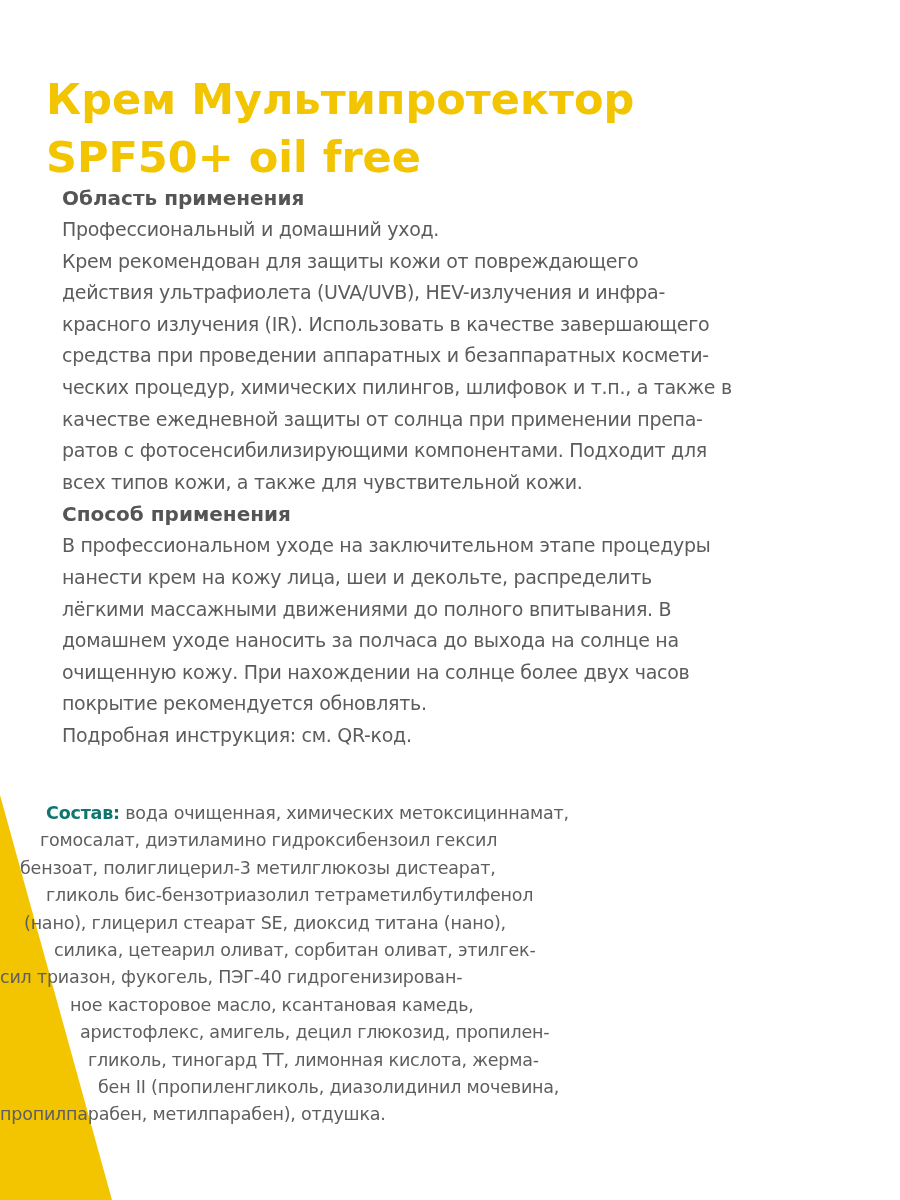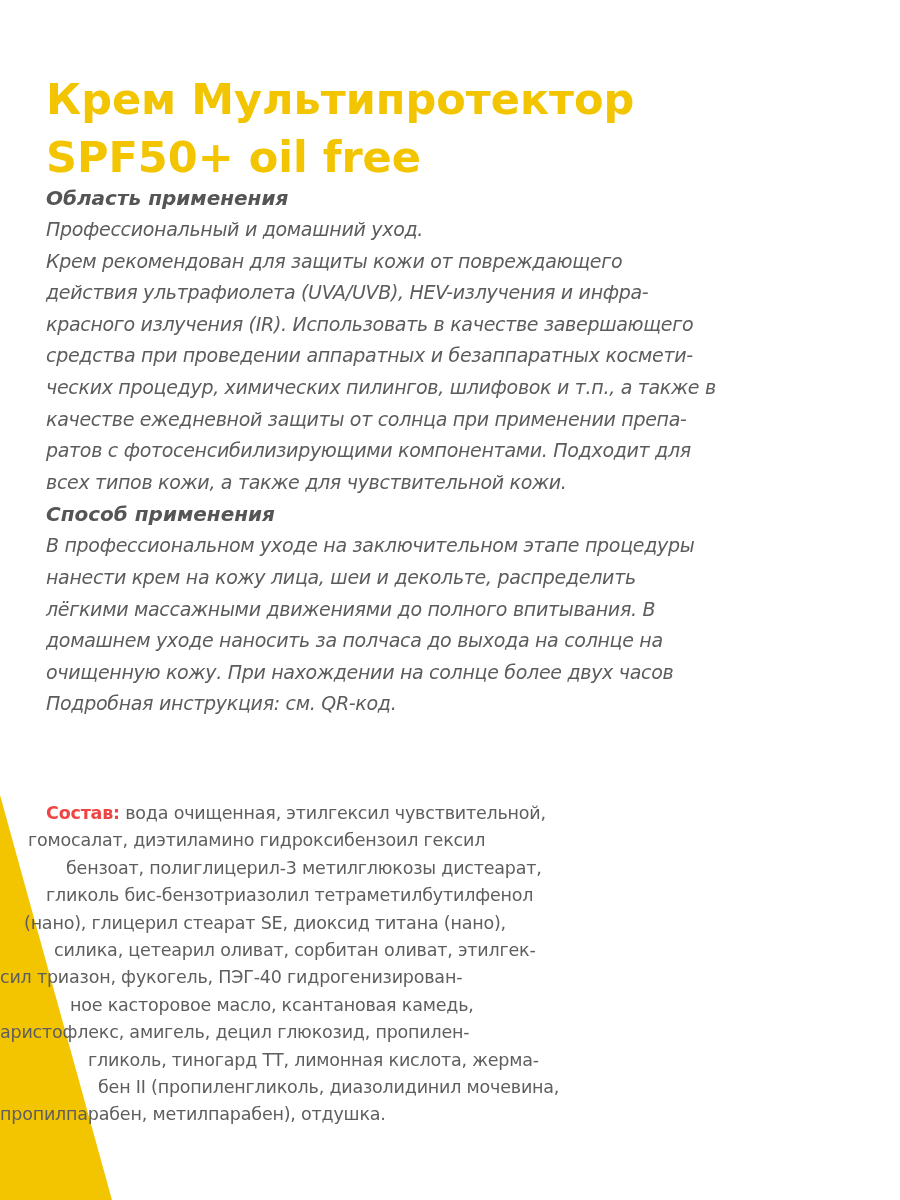--- a/index.html
+++ b/index.html
@@ -31,24 +31,23 @@
       font-weight: bold;
       font-size: 43px;
       line-height: 58px;
       color: #f2c500;
       letter-spacing: 0px;
       width: 820px;
     }
     .title span { display: block; white-space: nowrap; }
     .content {
       position: absolute;
-      left: 46px;
+      left: 62px;
       top: 182px;
       width: 830px;
-      font-style: italic;
     }
     .heading {
       font-weight: bold;
       font-size: 20px;
       line-height: 32px;
       color: #555555;
       margin: 0;
       white-space: nowrap;
     }
     .line {
@@ -68,21 +67,21 @@
     .comp-line {
       font-size: 17.5px;
       line-height: 27.4px;
       color: #5e5e5e;
       margin: 0;
       white-space: nowrap;
       letter-spacing: -0.2px;
     }
     .comp-label {
       font-weight: bold;
-      color: #ef4444;
+      color: #0f766e;
     }
   </style>
 </head>
 <body>
 
 <svg class="triangle" viewBox="0 0 900 1200" xmlns="http://www.w3.org/2000/svg">
   <polygon points="0,795 0,1200 112,1200" fill="#f2c500"></polygon>
 </svg>
 
 <h1 class="title">
@@ -108,30 +107,31 @@
     <p class="line">всех типов кожи, а также для чувствительной кожи.</p>
   </div>
 
   <div>
     <p class="heading">Способ применения</p>
     <p class="line">В профессиональном уходе на заключительном этапе процедуры</p>
     <p class="line">нанести крем на кожу лица, шеи и декольте, распределить</p>
     <p class="line">лёгкими массажными движениями до полного впитывания. В</p>
     <p class="line">домашнем уходе наносить за полчаса до выхода на солнце на</p>
     <p class="line">очищенную кожу. При нахождении на солнце более двух часов</p>
+    <p class="line">покрытие рекомендуется обновлять.</p>
     <p class="line">Подробная инструкция: см. QR-код.</p>
   </div>
 </div>
 
 <div class="composition">
-  <p class="comp-line" style="padding-left:46px"><span class="comp-label">Состав:</span><span> вода очищенная, этилгексил чувствительной,</span></p>
-  <p class="comp-line" style="padding-left:28px">гомосалат, диэтиламино гидроксибензоил гексил</p>
-  <p class="comp-line" style="padding-left:66px">бензоат, полиглицерил-3 метилглюкозы дистеарат,</p>
+  <p class="comp-line" style="padding-left:46px"><span class="comp-label">Состав:</span><span> вода очищенная, химических метоксициннамат,</span></p>
+  <p class="comp-line" style="padding-left:40px">гомосалат, диэтиламино гидроксибензоил гексил</p>
+  <p class="comp-line" style="padding-left:20px">бензоат, полиглицерил-3 метилглюкозы дистеарат,</p>
   <p class="comp-line" style="padding-left:46px">гликоль бис-бензотриазолил тетраметилбутилфенол</p>
   <p class="comp-line" style="padding-left:24px">(нано), глицерил стеарат SE, диоксид титана (нано),</p>
   <p class="comp-line" style="padding-left:54px">силика, цетеарил оливат, сорбитан оливат, этилгек-</p>
   <p class="comp-line" style="">сил триазон, фукогель, ПЭГ-40 гидрогенизирован-</p>
   <p class="comp-line" style="padding-left:70px">ное касторовое масло, ксантановая камедь,</p>
-  <p class="comp-line" style="">аристофлекс, амигель, децил глюкозид, пропилен-</p>
+  <p class="comp-line" style="padding-left:80px">аристофлекс, амигель, децил глюкозид, пропилен-</p>
   <p class="comp-line" style="padding-left:88px">гликоль, тиногард ТТ, лимонная кислота,  жерма-</p>
   <p class="comp-line" style="padding-left:98px">бен II (пропиленгликоль, диазолидинил мочевина,</p>
   <p class="comp-line" style="">пропилпарабен, метилпарабен), отдушка.</p>
 </div>
 
 </body></html>

